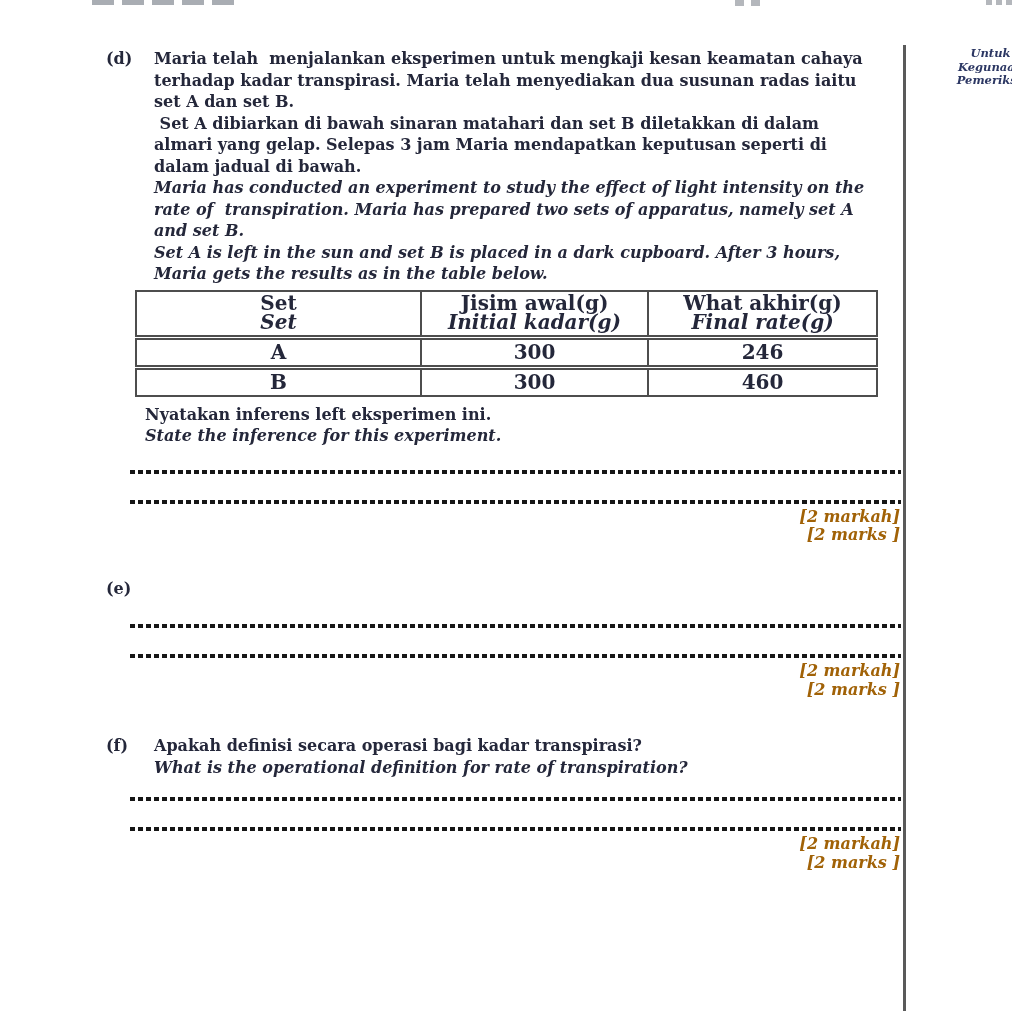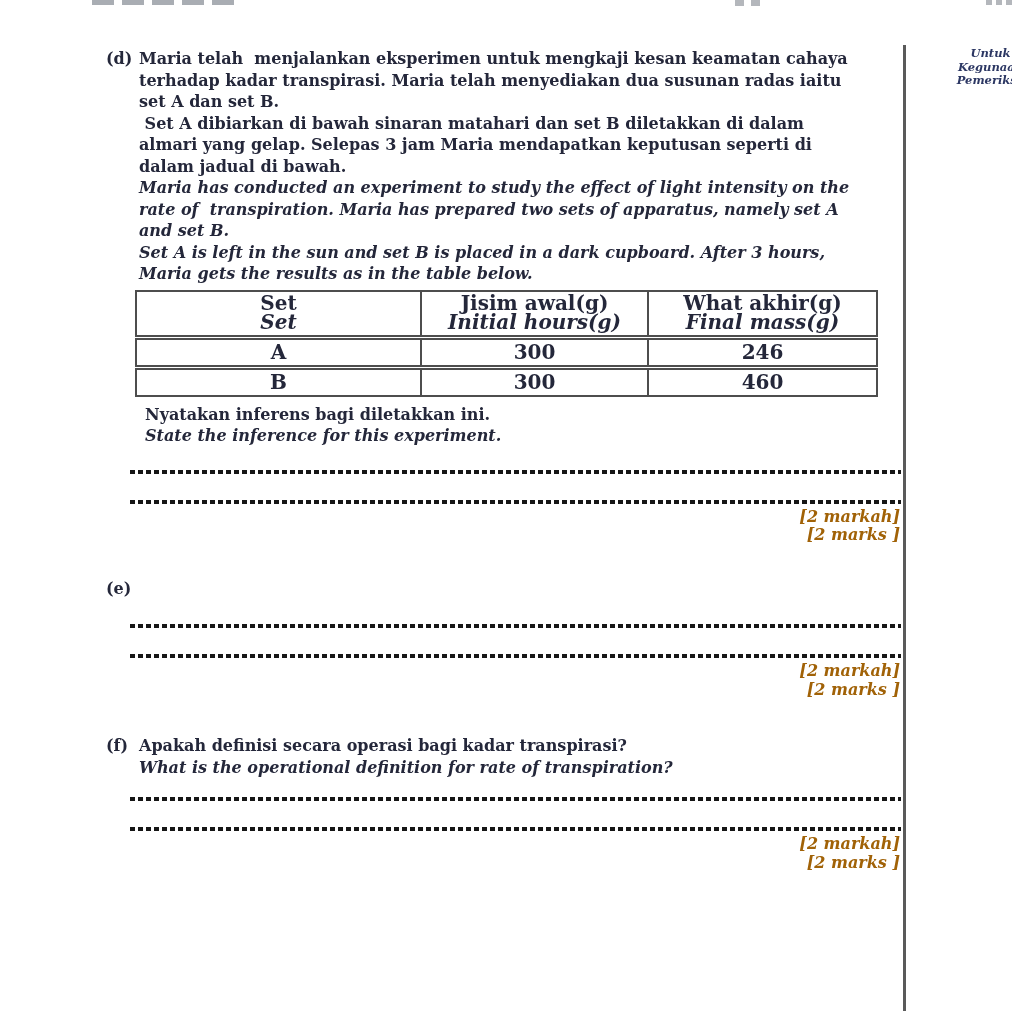--- a/index.html
+++ b/index.html
@@ -37,21 +37,21 @@
   }
 
   
   .content { position:absolute; left:106px; top:46px; width:794px; padding-top:2px; }
 
   .q-row { display:flex; }
   .q-label {
     flex:0 0 33px; width:33px;
     font-weight:700; font-size:16px; line-height:21.5px;
   }
-  .q-text { flex:1; min-width:0; font-weight:700; font-size:16px; line-height:21.5px; }
+  .q-text { flex:1; min-width:0; font-weight:700; font-size:16px; line-height:21.5px;margin-left:15px; }
   .pre { white-space:pre; }
   .english { font-style:italic; }
 
   
   table.results {
     border-collapse:collapse;
     margin:5px 0 0 29px;
     width:741px;
     table-layout:fixed;
   }
@@ -129,44 +129,44 @@
             <col style="width:229px">
           </colgroup>
         <thead>
           <tr>
             <th>
               <span>Set</span>
               <span class="eng">Set</span>
             </th>
             <th>
               <span>Jisim awal(g)</span>
-              <span class="eng">Initial hours(g)</span>
+              <span class="eng">Initial kadar(g)</span>
             </th>
             <th>
               <span>What akhir(g)</span>
-              <span class="eng">Final mass(g)</span>
+              <span class="eng">Final rate(g)</span>
             </th>
           </tr>
         </thead>
         <tbody>
           <tr>
             <td>A</td>
             <td>300</td>
             <td>246</td>
           </tr>
           <tr>
             <td>B</td>
             <td>300</td>
             <td>460</td>
           </tr>
         </tbody>
       </table>
 
       <div class="prompt">
-        <div>Nyatakan inferens bagi diletakkan ini.</div>
+        <div>Nyatakan inferens left eksperimen ini.</div>
         <div class="english">State the inference for this experiment.</div>
       </div>
 
       <div class="answer-line first-d"></div>
       <div class="answer-line"></div>
 
       <div class="marks">
         <div>[2 markah]</div>
         <div>[2 marks ]</div>
       </div>

